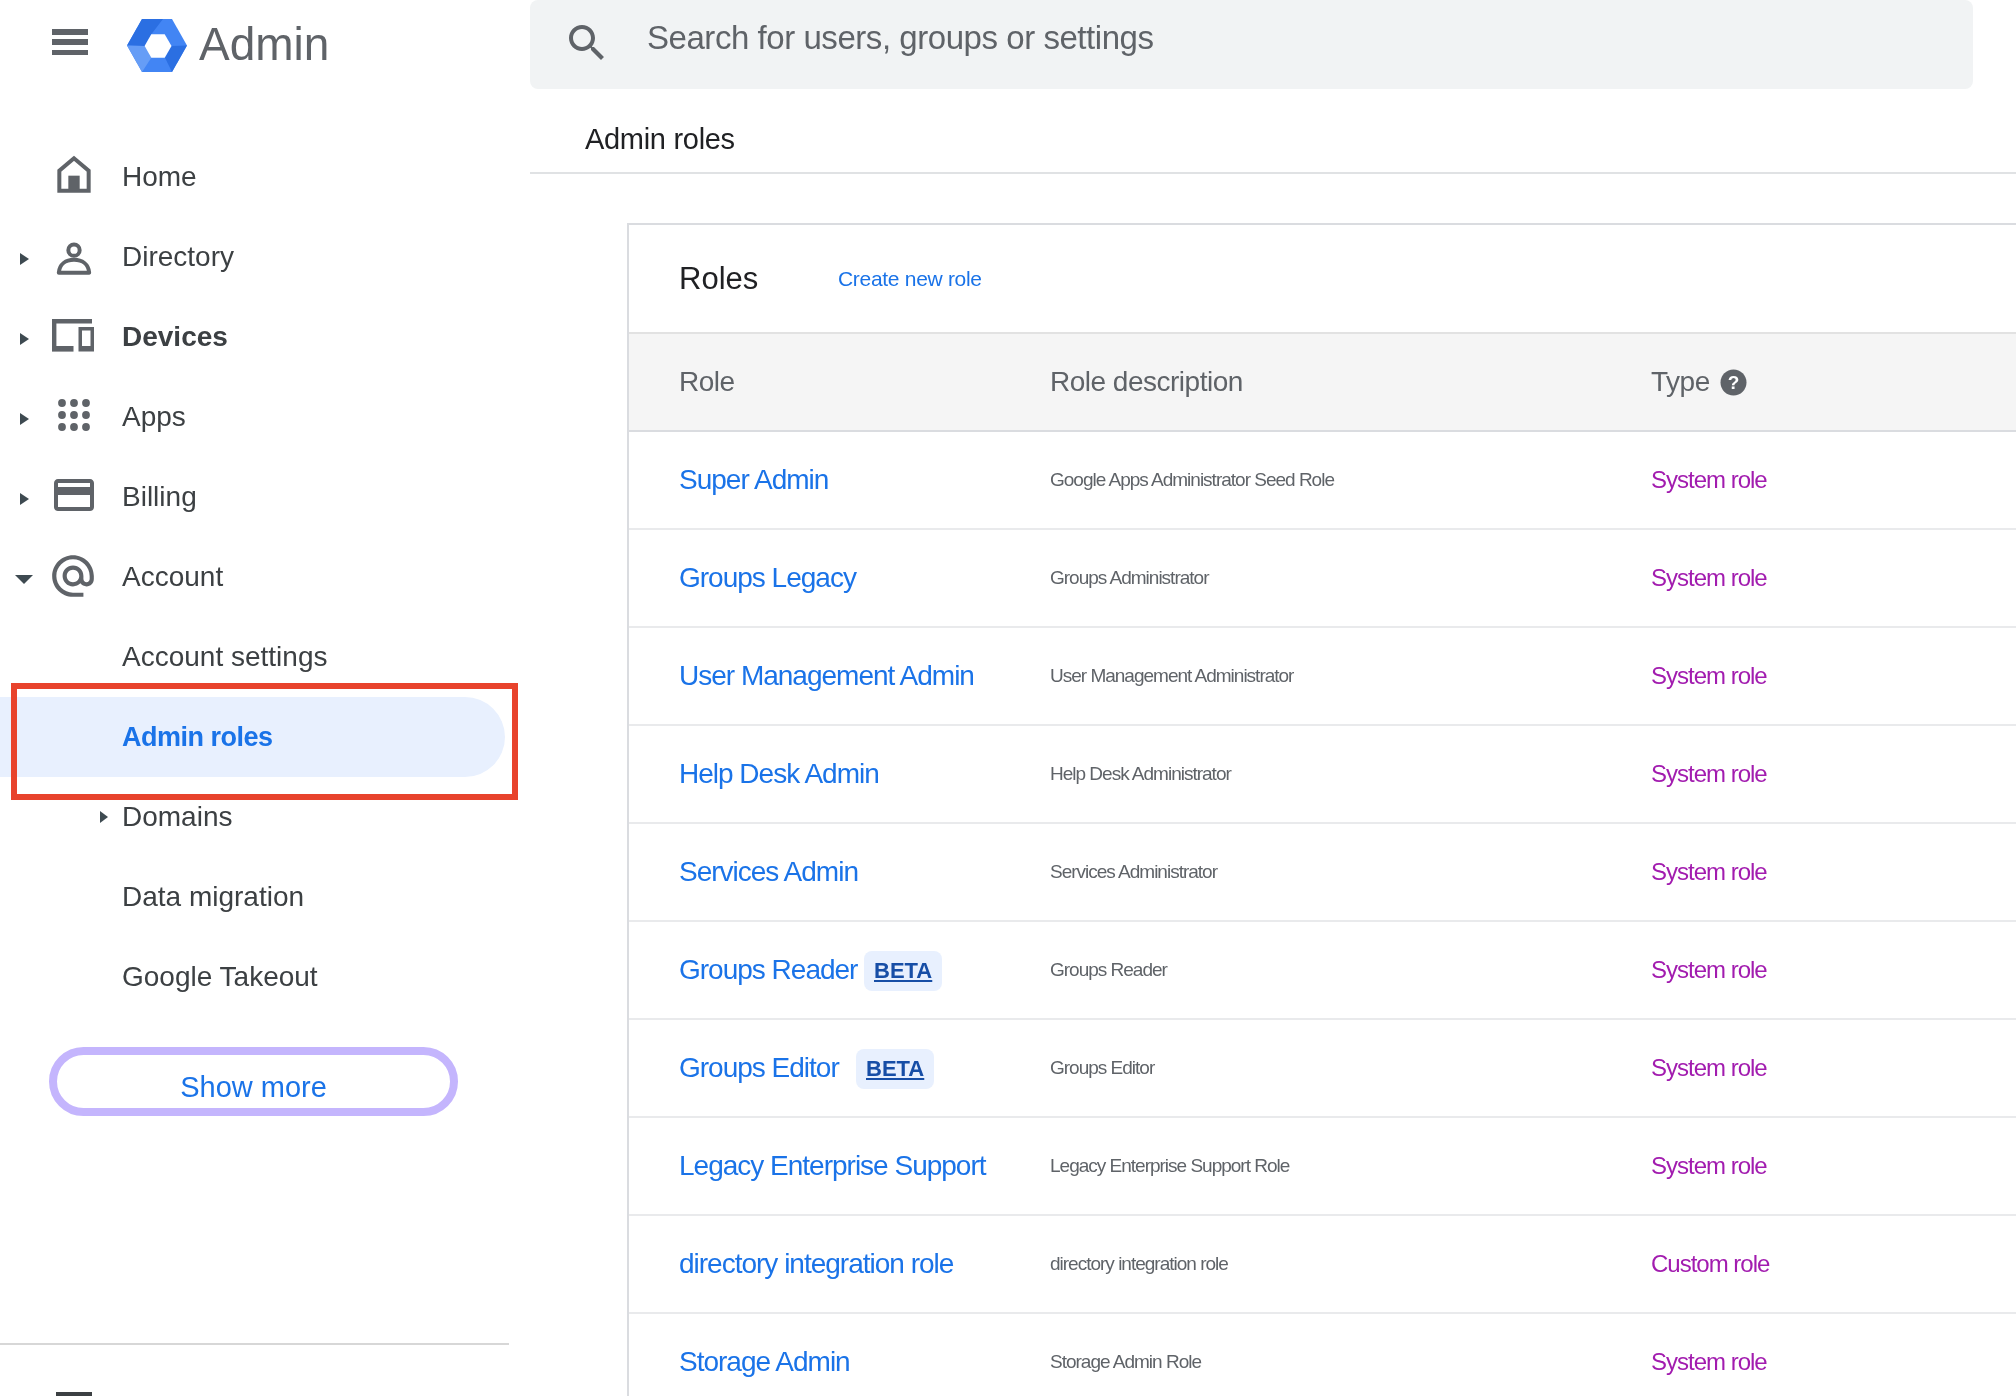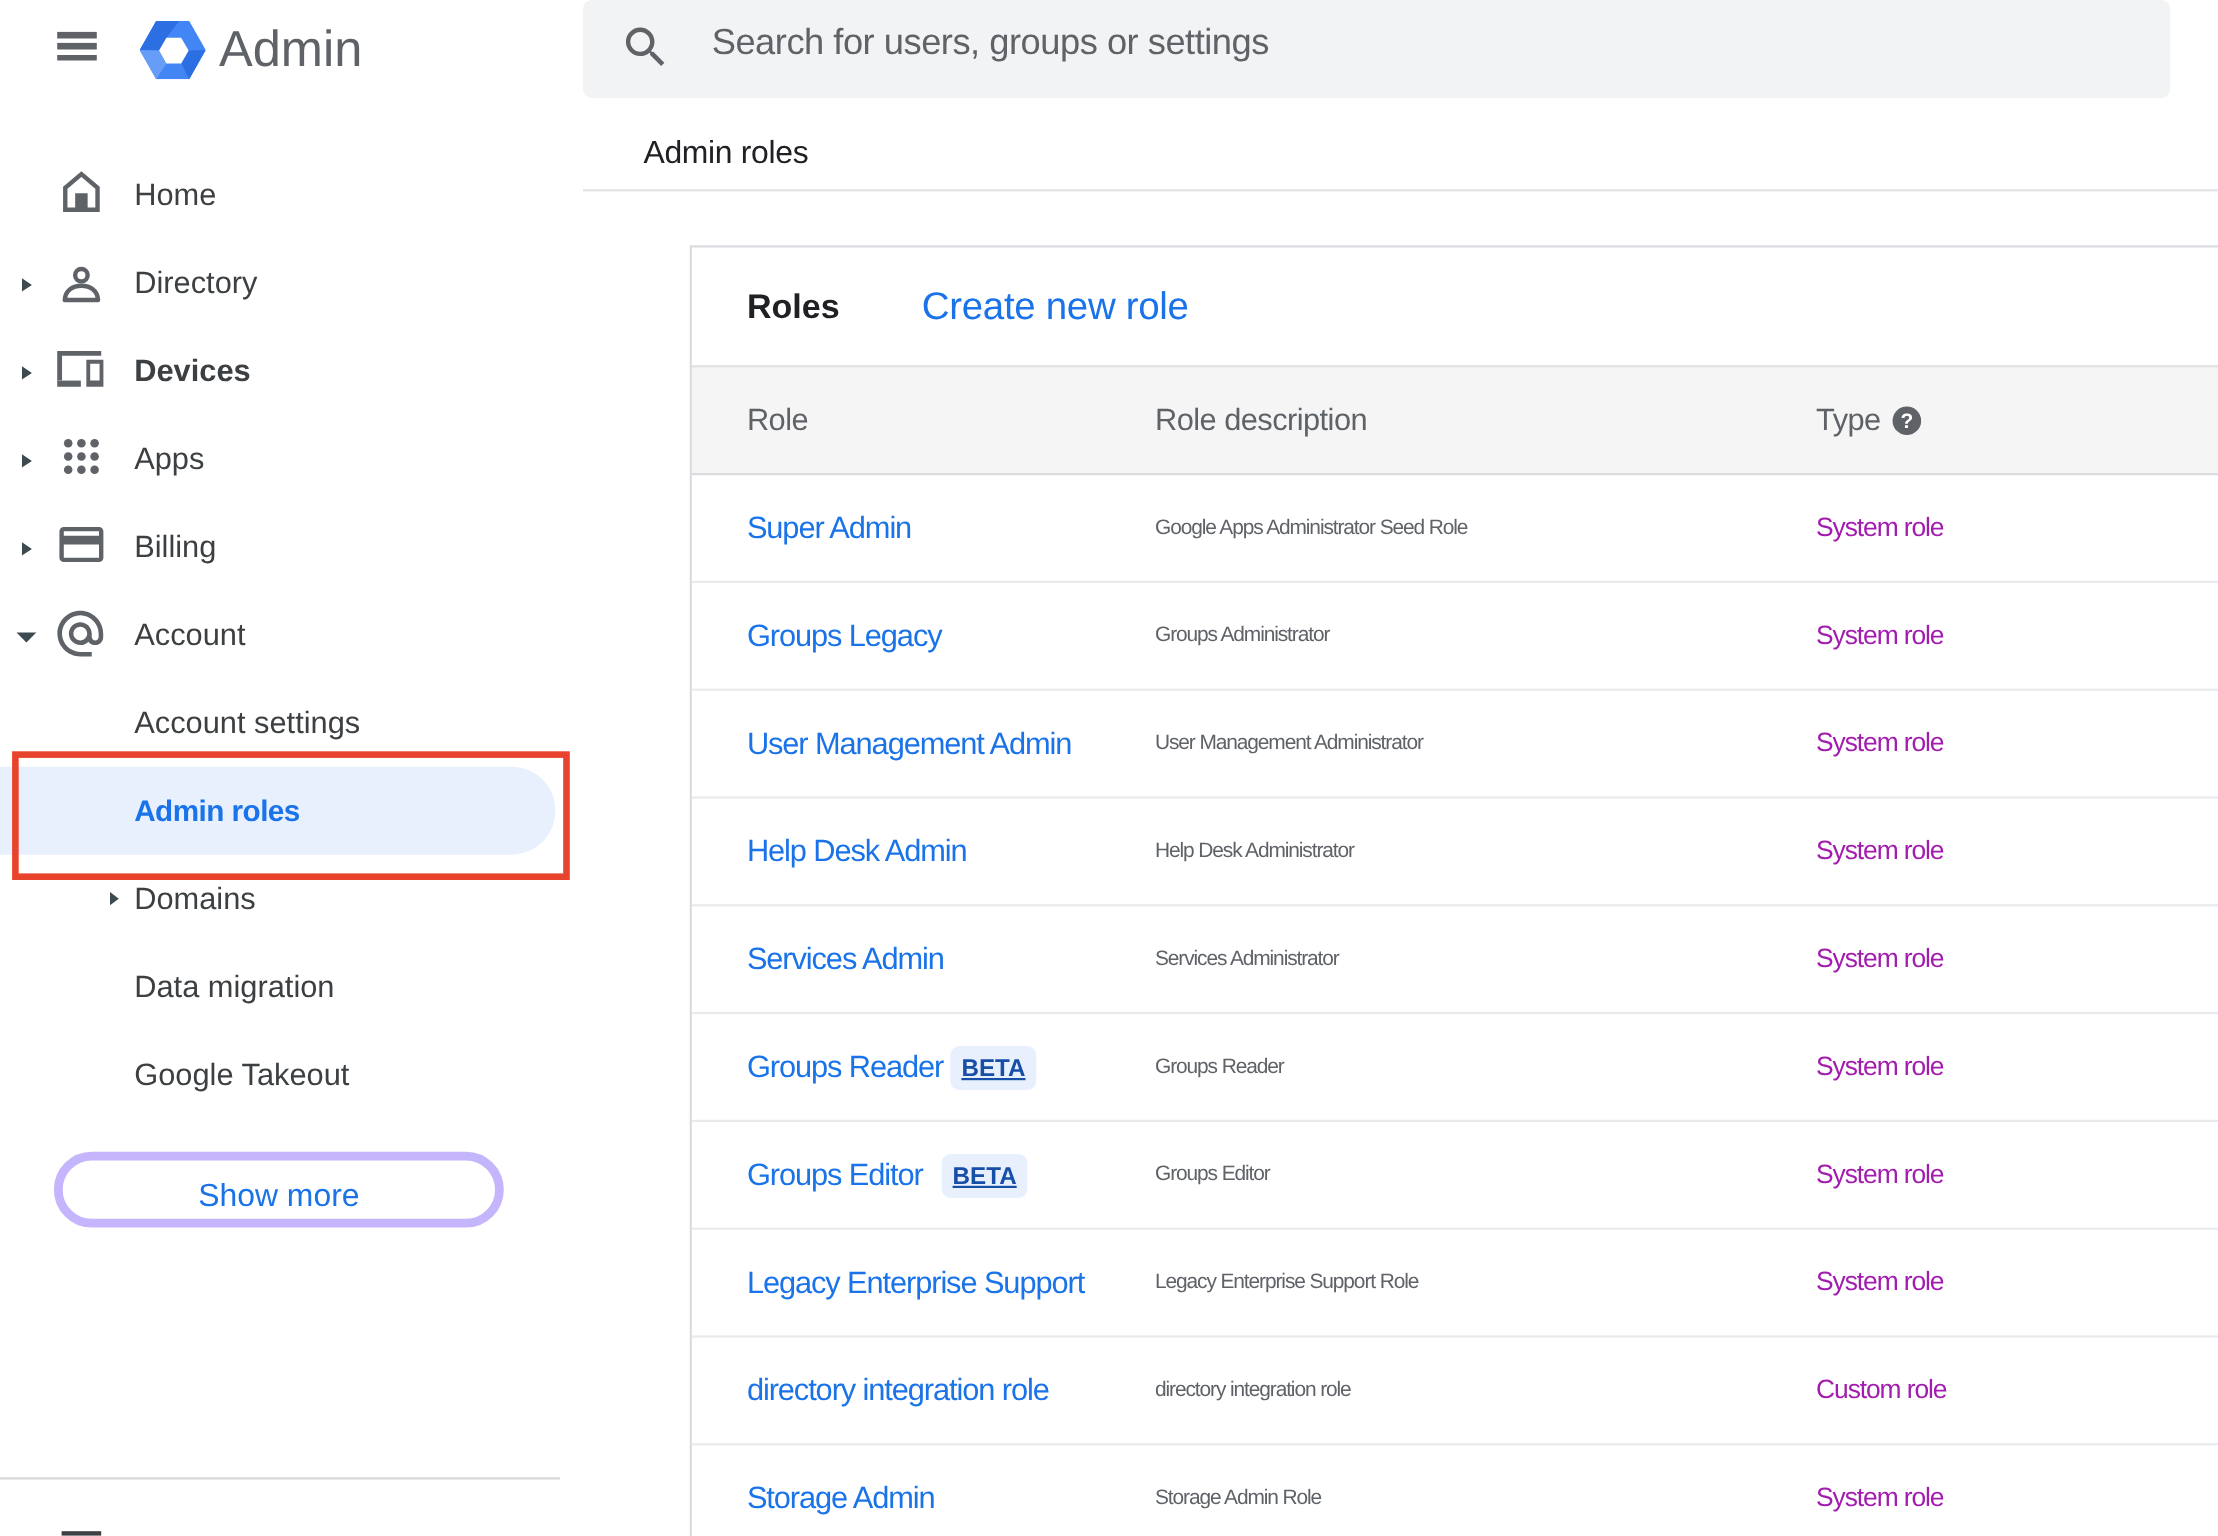--- a/index.html
+++ b/index.html
@@ -29,22 +29,22 @@
      border-left:9px solid transparent; border-right:9px solid transparent; border-top:9.5px solid #3e4a51; }
   #pill { left:0; top:697px; width:505px; height:80px; background:#e8f0fe; border-radius:0 40px 40px 0; }
   #pill .navlabel { color:#1a73e8; font-weight:bold; font-size:27px; letter-spacing:-0.5px; }
   #redbox { left:11px; top:683px; width:507px; height:117px; border:6px solid #e8432c; }
   #showmore { left:49px; top:1047px; width:409px; height:69px; border:8px solid #c4b5fd; border-radius:35px;
      text-align:center; line-height:65px; font-size:29px; color:#1a73e8; }
   #botdivider { left:0; top:1343px; width:509px; height:2px; background:#d7d7d7; }
   #botfrag { left:56px; top:1392px; width:36px; height:4px; background:#3c4043; }
   
   #card { left:627px; top:223px; width:1400px; height:1200px; border:2px solid #dadce0; background:#fff; }
-  #rolesTitle { position:absolute; left:50px; top:0; height:107px; line-height:107px; font-size:31px; font-weight:bold; color:#202124; }
-  #createnew { position:absolute; left:209px; top:0; height:107px; line-height:107px; font-size:35px; letter-spacing:-0.3px; color:#1a73e8;text-align:right; }
+  #rolesTitle { position:absolute; left:50px; top:0; height:107px; line-height:107px; font-size:31px; font-weight:normal; color:#202124; }
+  #createnew { position:absolute; left:209px; top:0; height:107px; line-height:107px; font-size:21px; letter-spacing:-0.3px; color:#1a73e8;text-align:right; }
   #thead { position:absolute; left:0; top:107px; width:100%; height:100px; background:#f5f5f5;
      border-top:2px solid #e2e2e2; border-bottom:2px solid #dadce0; }
   .th { position:absolute; top:0; height:96px; line-height:96px; font-size:28px; letter-spacing:-0.5px; color:#5f6368; }
   #helpicon { position:absolute; left:1091px; top:35px; }
   .row { position:absolute; left:0; width:100%; height:98px; border-bottom:2px solid #e9eaec; }
   .rlink { position:absolute; left:50px; top:0; height:96px; line-height:96px; font-size:28px; letter-spacing:-1px; color:#1a73e8; }
   .rdesc { position:absolute; left:421px; top:0; height:96px; line-height:96px; font-size:19px; letter-spacing:-1px; color:#5f6368; }
   .rtype { position:absolute; left:1022px; top:0; height:96px; line-height:96px; font-size:24px; letter-spacing:-1px; color:#a21caf; }
   .beta { position:absolute; top:29px; height:40px; line-height:40px; padding:0 10px; background:#e8f0fe;
      color:#174ea6; font-size:22px; font-weight:bold; border-radius:8px; letter-spacing:0;text-decoration:underline; }

